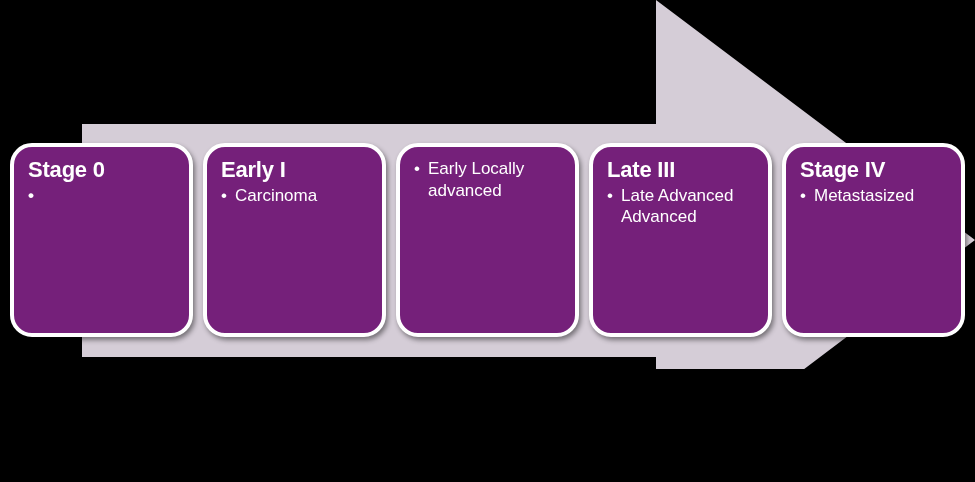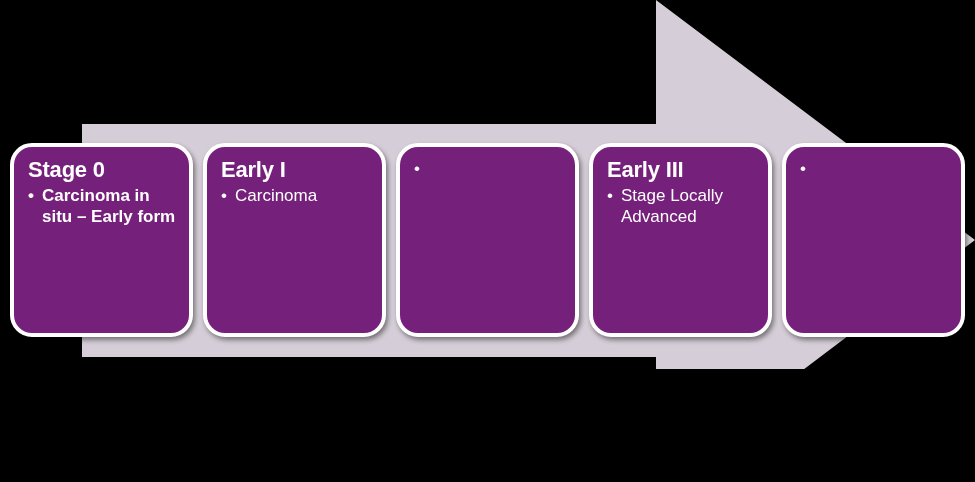--- a/index.html
+++ b/index.html
@@ -86,53 +86,54 @@
   <svg id="arrow-layer" viewBox="0 0 975 482" width="975" height="482" xmlns="http://www.w3.org/2000/svg">
     <polygon points="82,124 656,124 656,0 975,240 656,481 656,357 82,357" fill="#D5CDD7"></polygon>
   </svg>
 
   <div id="stage-row">
 
     <div class="stage-box">
       <div class="stage-title">Stage 0</div>
       <ul class="bullet-list">
         <li class="bullet-item bold">
-          <span class="dot">•</span><span>Carcinoma in situ – Early form</span>
+          <span class="dot">•</span>
         </li>
       </ul>
     </div>
 
     <div class="stage-box">
       <div class="stage-title">Early I</div>
       <ul class="bullet-list">
         <li class="bullet-item">
           <span class="dot">•</span><span>Carcinoma</span>
         </li>
       </ul>
     </div>
 
     <div class="stage-box">
       <ul class="bullet-list">
         <li class="bullet-item">
-          <span class="dot">•</span>
+          <span class="dot">•</span><span>Early Locally advanced</span>
         </li>
       </ul>
     </div>
 
     <div class="stage-box">
-      <div class="stage-title">Early III</div>
+      <div class="stage-title">Late III</div>
       <ul class="bullet-list">
         <li class="bullet-item">
-          <span class="dot">•</span><span>Stage Locally Advanced</span>
+          <span class="dot">•</span><span>Late Advanced Advanced</span>
         </li>
       </ul>
     </div>
 
     <div class="stage-box">
+      <div class="stage-title">Stage IV</div>
       <ul class="bullet-list">
         <li class="bullet-item">
-          <span class="dot">•</span>
+          <span class="dot">•</span><span>Metastasized</span>
         </li>
       </ul>
     </div>
 
   </div>
 </div>
 
 </body></html>

